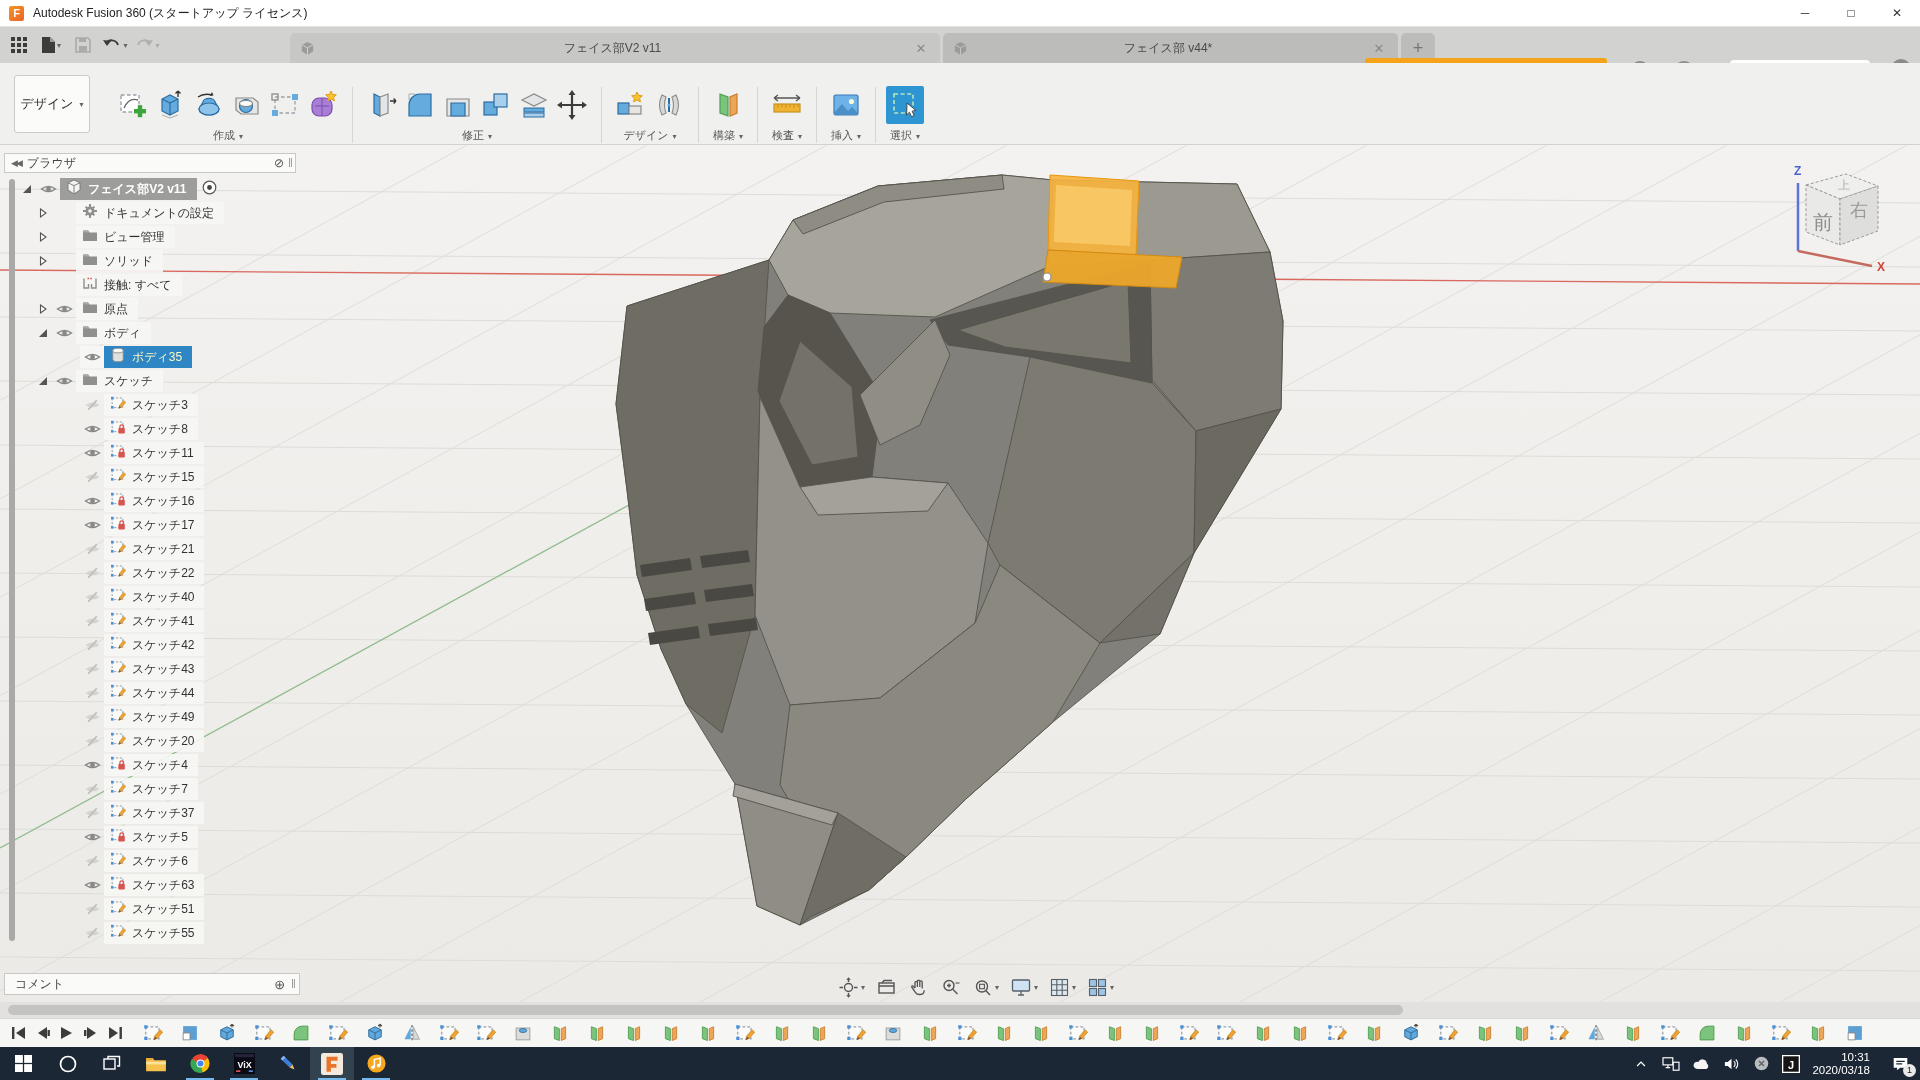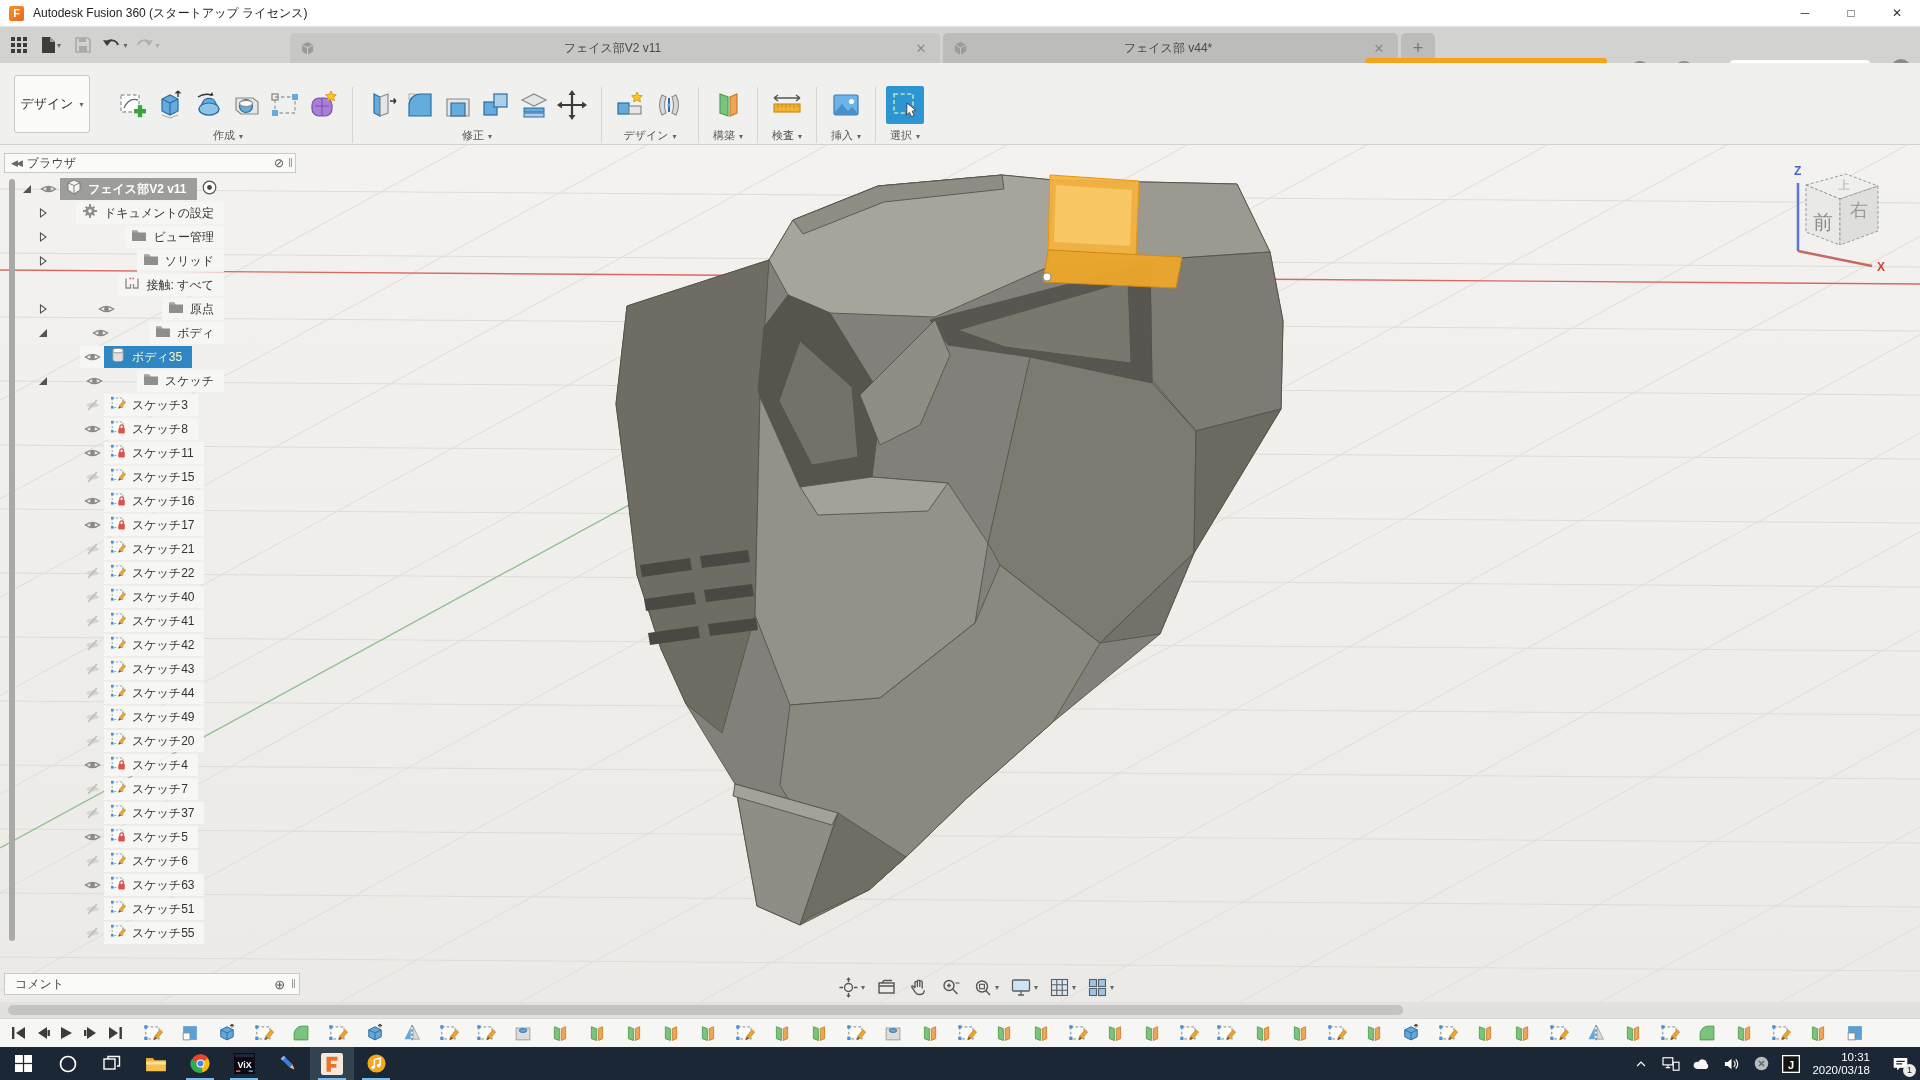--- a/index.html
+++ b/index.html
@@ -70,21 +70,21 @@
   .lblbox { display:flex; align-items:center; background:rgba(246,246,244,.92); height:22px; padding:0 10px 0 4px; }
   .trow .ti { width:16px; height:16px; flex:none; margin:0 6px 0 2px; }
   .trow .eye { width:17px; height:12px; }
   .tlabel { font-size:12px; color:#333; white-space:nowrap; }
   .trow.root .lblbox { background:#9d9d9b; }
   .trow.root .tlabel { color:#fff; font-weight:bold; }
   .trow.sel .lblbox { background:#2f86c4; }
   .trow.sel .tlabel { color:#fef9c3; }
   .trow.sel .eyeslot, .trow.sel .presel { background:rgba(246,246,244,.92); height:22px; }
   .radio { margin-left:5px; width:15px; height:15px; }
-  .ind0 { margin-left:14px; } .ind1 { margin-left:30px;justify-content:space-between; } .ind2 { margin-left:58px; }
+  .ind0 { margin-left:14px; } .ind1 { margin-left:30px; } .ind2 { margin-left:58px; }
 
   
   #comment-bar { position:absolute; left:4px; top:828px; width:296px; height:22px; background:#fafaf8; border:1px solid #c9c9c7; display:flex; align-items:center; font-size:12px; color:#444; }
   #comment-bar span.cb-label { margin-left:10px; }
   #comment-bar .cb-plus { margin-left:auto; margin-right:6px; color:#555; font-size:13px; }
   #comment-bar .cb-grip { color:#999; margin-right:3px; }
 
   
   #navbar { position:absolute; left:836px; top:830px; display:flex; align-items:center; }
   .navbtn { display:flex; align-items:center; margin-right:7px; padding:2px; border-radius:2px; }

